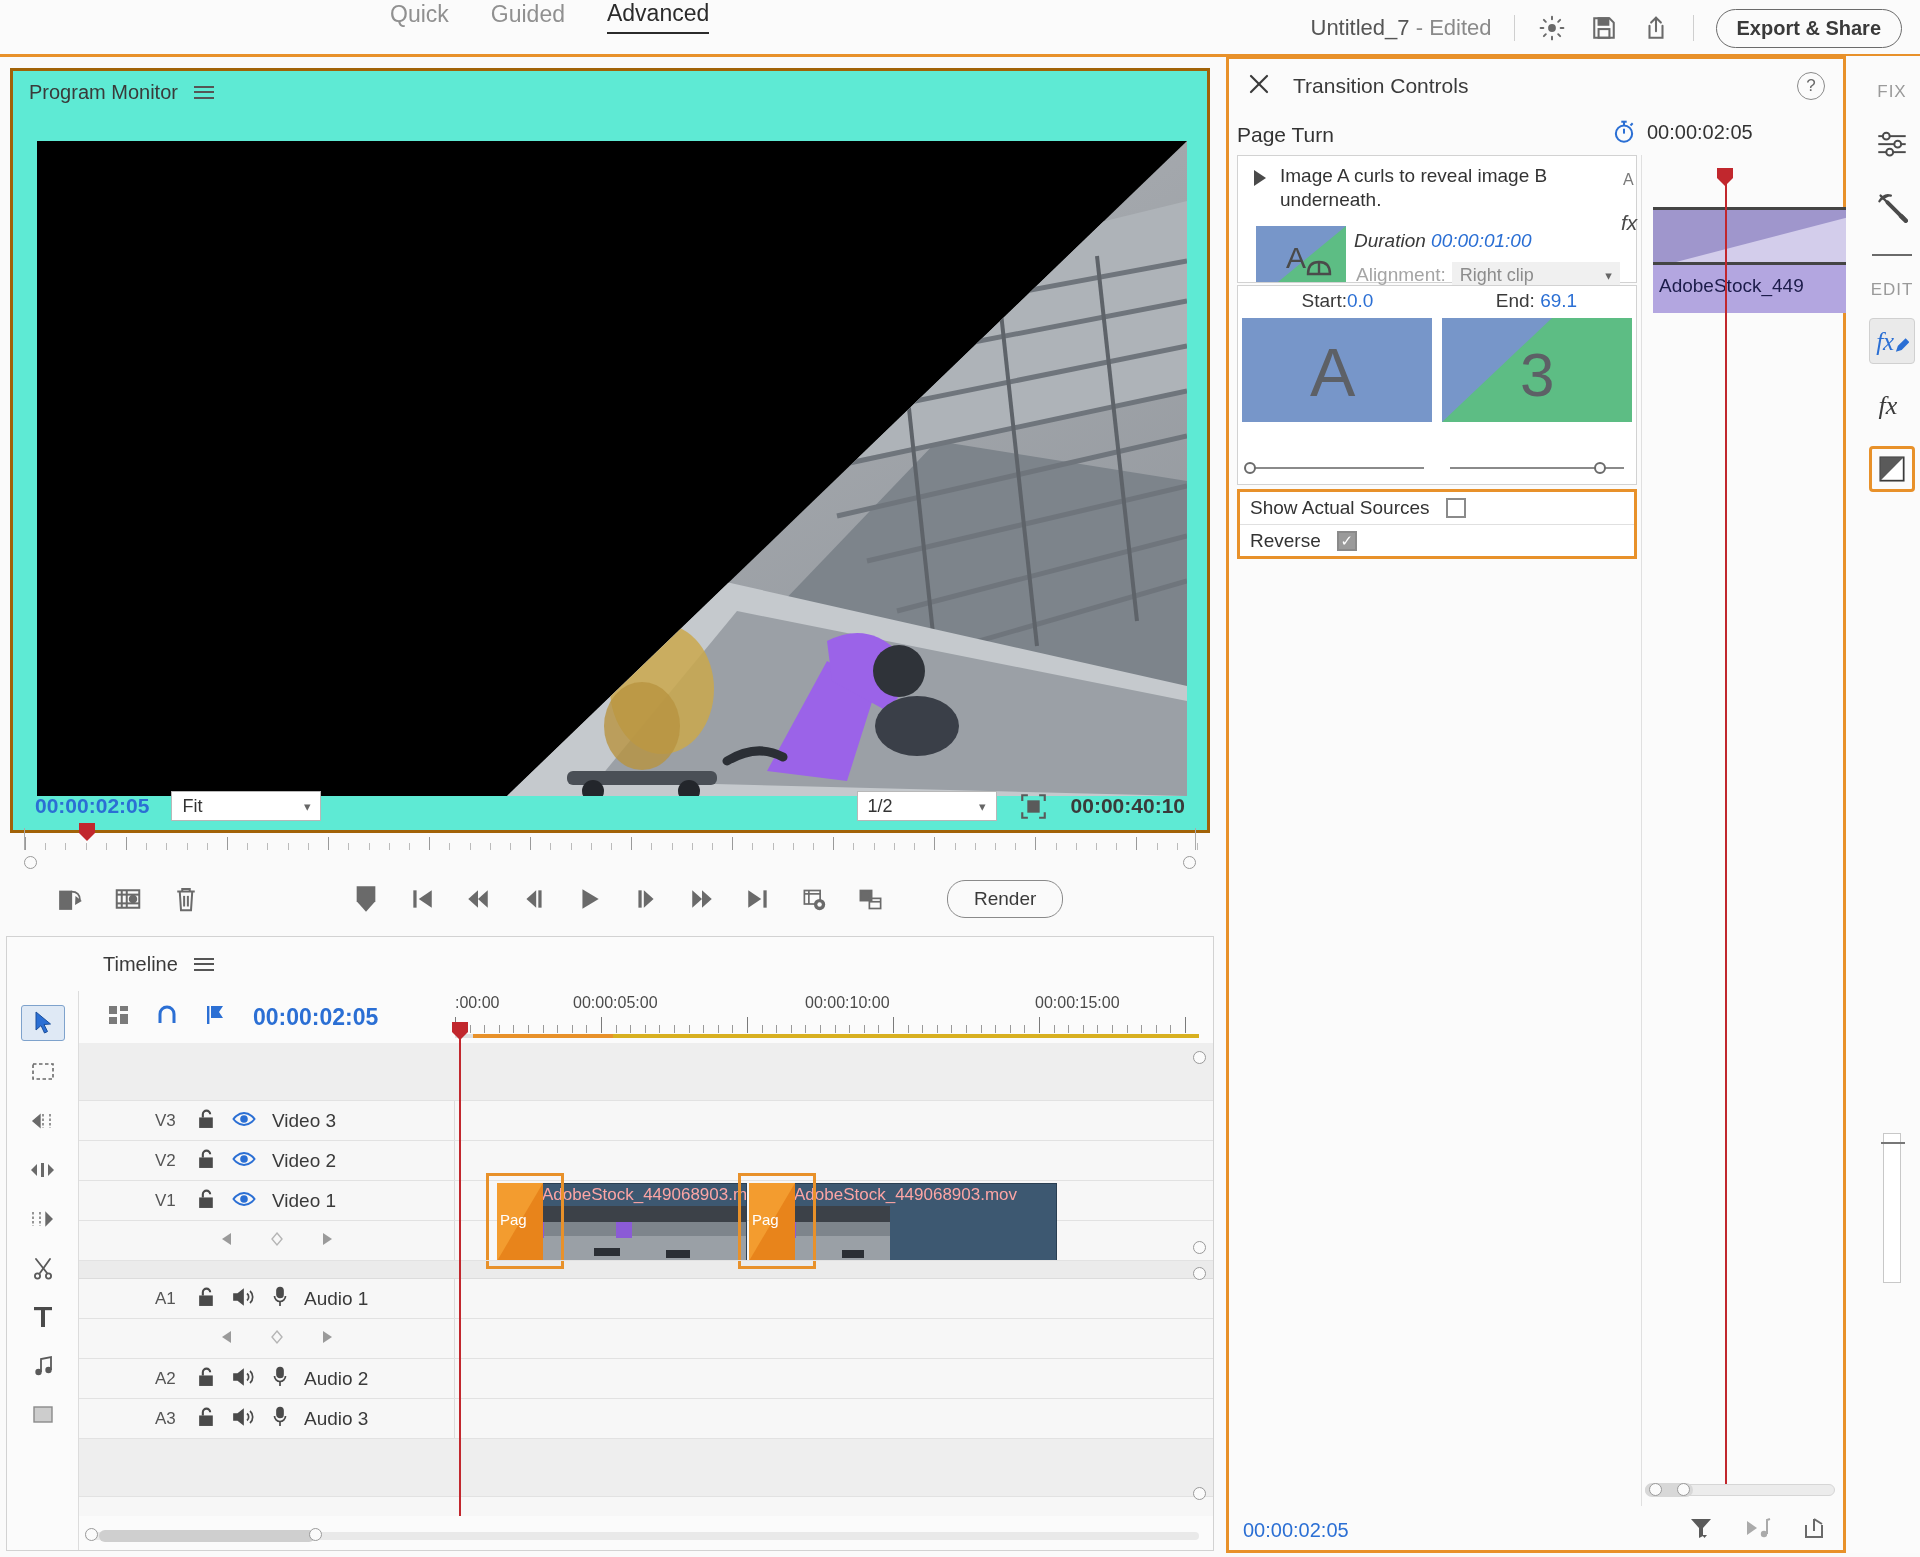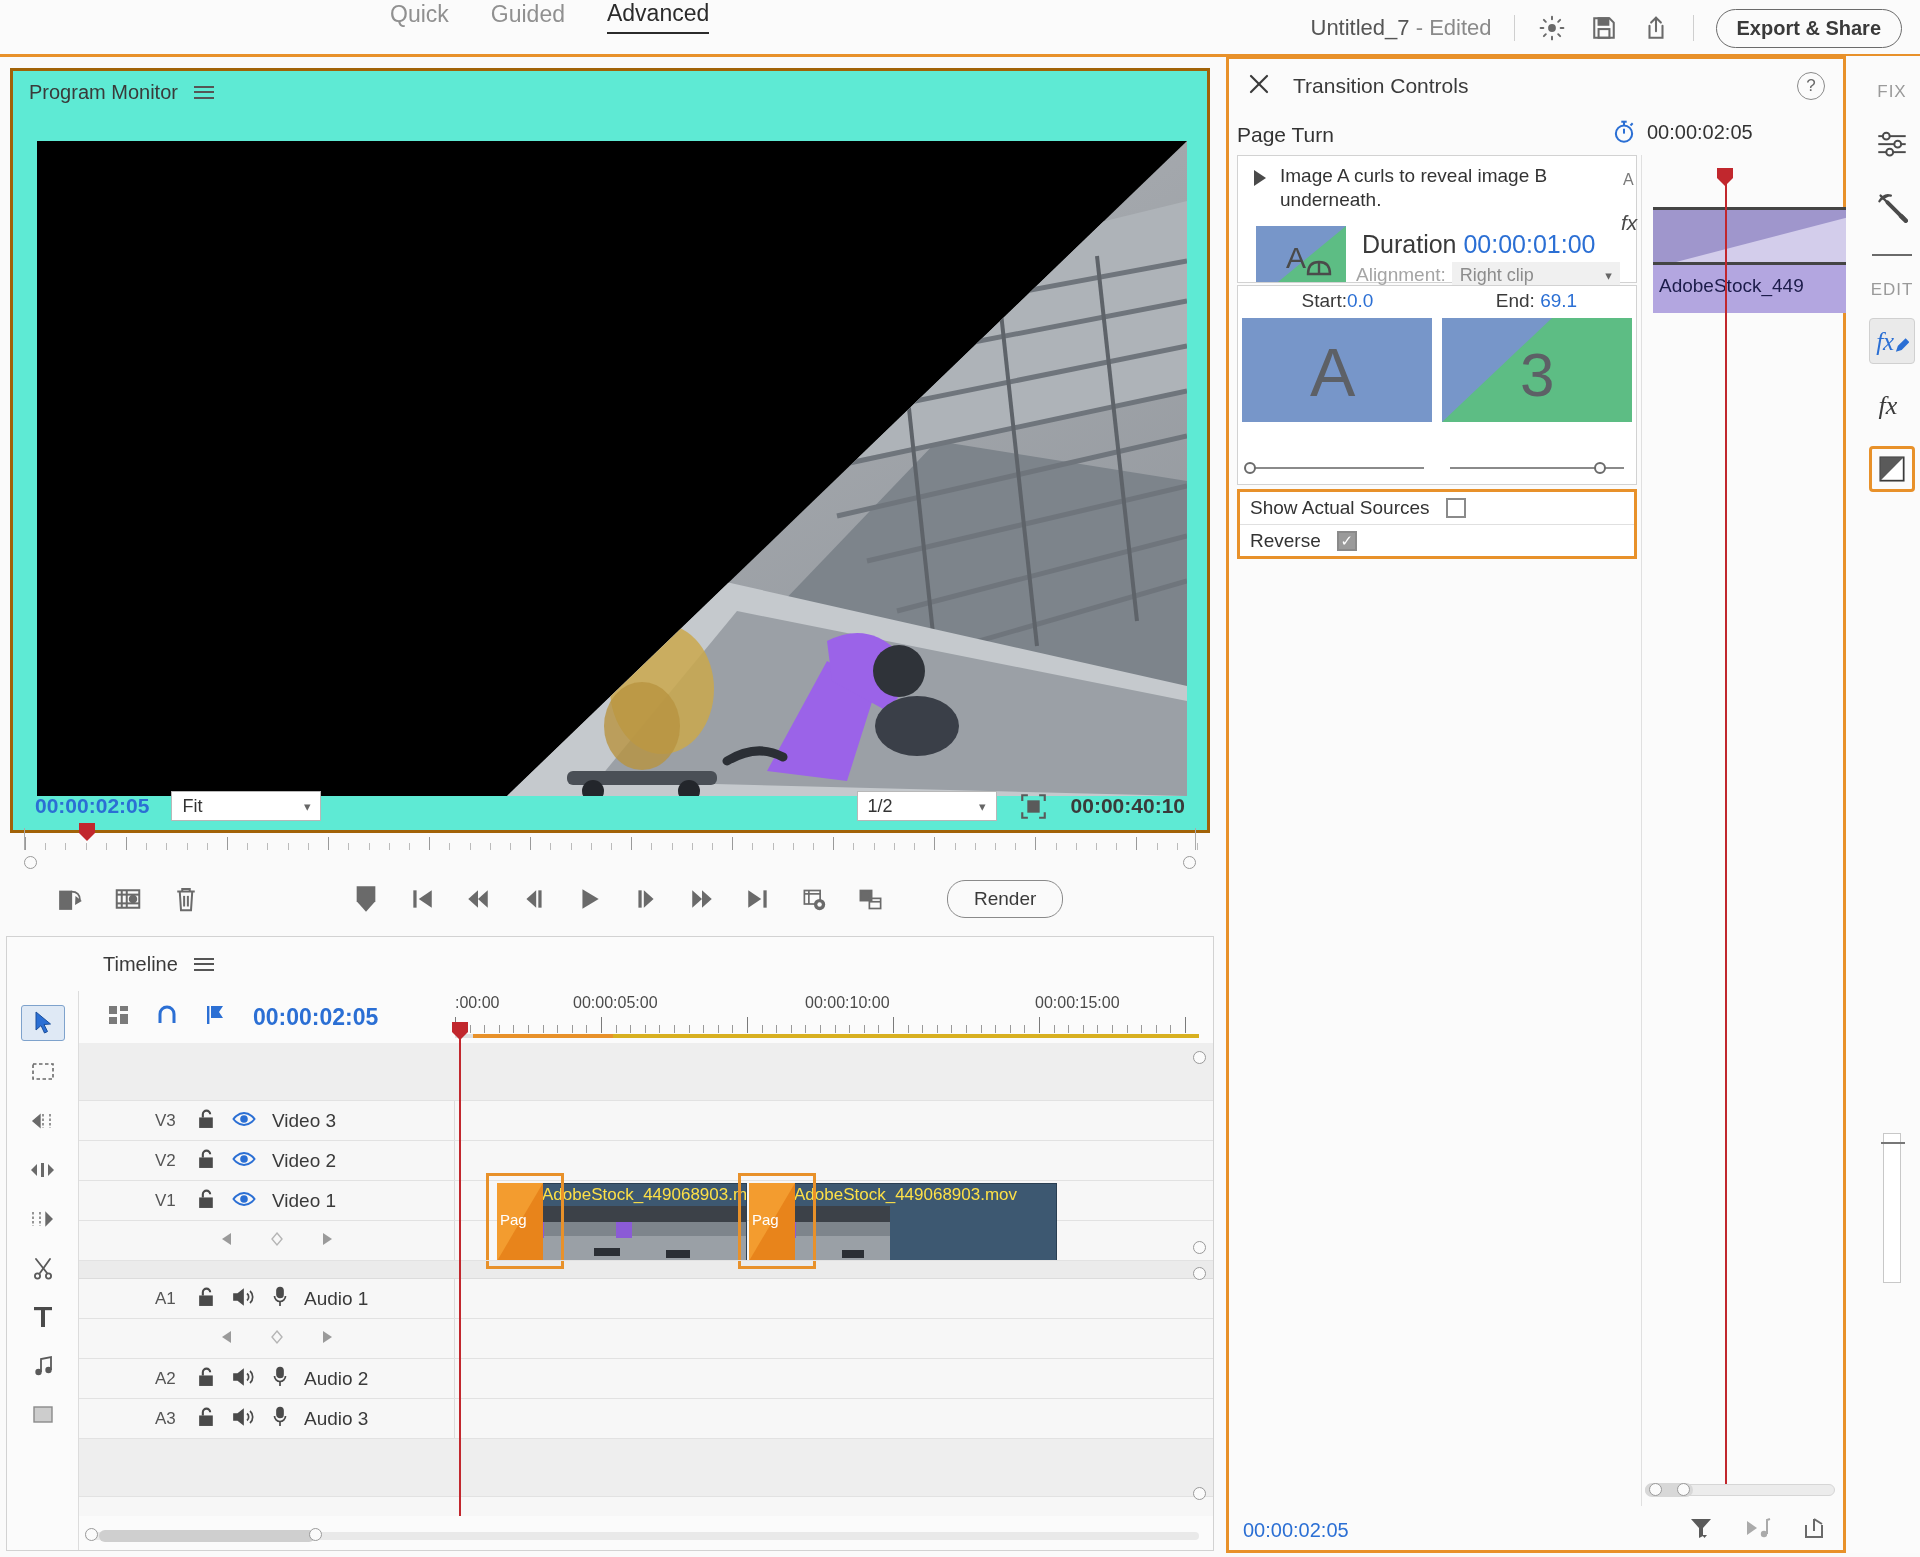--- a/index.html
+++ b/index.html
@@ -115,21 +115,21 @@
   .track-body { position:relative; flex:1; height:100%; }
   .sub-row { position:relative; height:40px; border-bottom:1px solid #e2e2e2; display:flex; align-items:center; }
   .sub-head { width:376px; display:flex; align-items:center; gap:34px; padding-left:140px; height:100%; border-right:1px solid #dcdcdc; }
   .pad-row { height:58px; background:#eeeeee; border-bottom:1px solid #e2e2e2; }
   .gap-row { height:18px; background:#ebebeb; border-bottom:1px solid #dcdcdc; }
 
   .clip {
     position:absolute; top:2px; height:78px; background:#3d5871;
     border:1px solid #2a3f53; overflow:hidden;
   }
-  .clip-label { position:relative; height:22px; color:#fde047; font-size:17px; padding-left:44px; line-height:22px; white-space:nowrap; }
+  .clip-label { position:relative; height:22px; color:#fca5a5; font-size:17px; padding-left:44px; line-height:22px; white-space:nowrap; }
   .clip-thumbs { position:absolute; left:0; top:22px; height:56px; width:100%; overflow:hidden; }
   .trans-chip {
     position:absolute; top:2px; width:46px; height:78px; background:#e8841b;
     color:#fff; font-size:15px; overflow:hidden;
   }
   .trans-chip span { position:absolute; left:3px; top:28px; }
   .hl-box { position:absolute; border:3px solid #e8912a; pointer-events:none; }
   .cti-line { position:absolute; width:2px; background:#c1272d; }
   .cti-head { position:absolute; width:18px; height:20px; }
 
@@ -154,21 +154,21 @@
   .trans-name { font-size:21px; color:#333; }
   .stopwatch { position:absolute; left:382px; top:60px; cursor:pointer; }
   .ctrl-box {
     position:absolute; left:8px; top:96px; width:400px; height:128px;
     border:1px solid #d2d2d2; background:#fff;
   }
   .desc { position:absolute; left:42px; top:8px; width:310px; font-size:19px; color:#333; line-height:1.25; }
   .tri { position:absolute; left:16px; top:14px; width:0;height:0;
     border-left:12px solid #4a4a4a; border-top:8px solid transparent; border-bottom:8px solid transparent; cursor:pointer; }
   .mini-prev { position:absolute; left:18px; top:70px; width:90px; height:56px; }
-  .dur-row { position:absolute; left:124px; top:74px; font-size:25px; color:#3a3a3a; }
+  .dur-row { position:absolute; left:116px; top:74px; font-size:19px; color:#3a3a3a;font-style:italic; }
   .dur-val { color:#2b6fd4; }
   .align-row { position:absolute; left:118px; top:106px; display:flex; align-items:center; gap:6px; }
   .align-lbl { font-size:19px; color:#a5a5a5; }
   .align-sel {
     width:168px; height:26px; background:#f0f0f0; display:flex; align-items:center;
     justify-content:space-between; padding:0 8px; font-size:18px; color:#8c8c8c; cursor:pointer;
   }
   .se-box {
     position:absolute; left:8px; top:226px; width:400px; height:200px;
     border:1px solid #d2d2d2; background:#fff;

